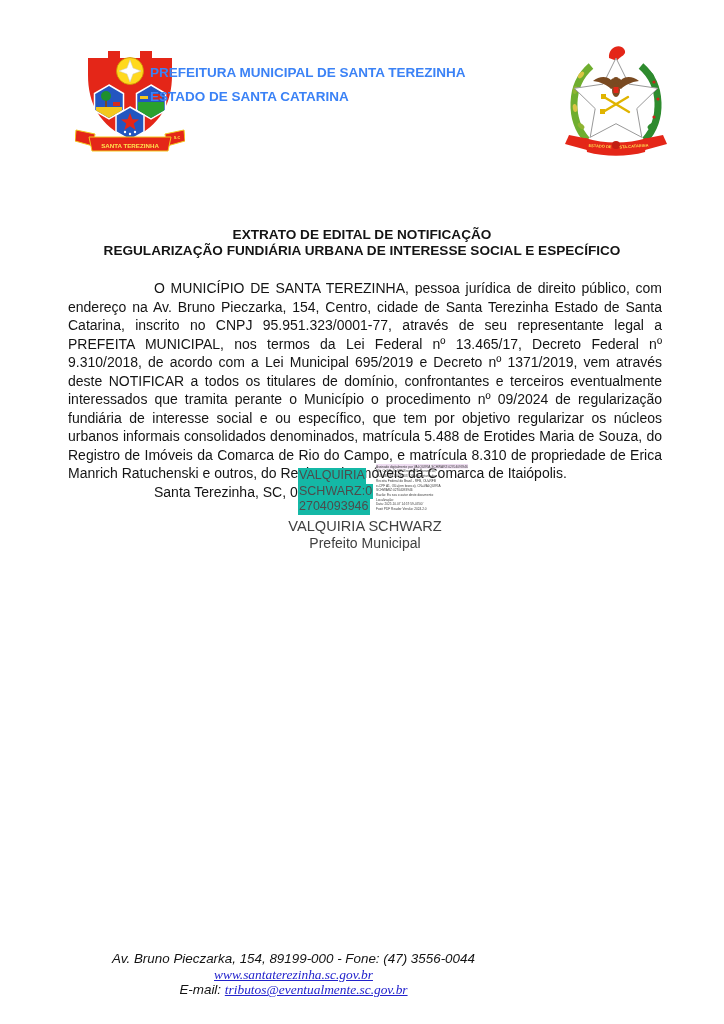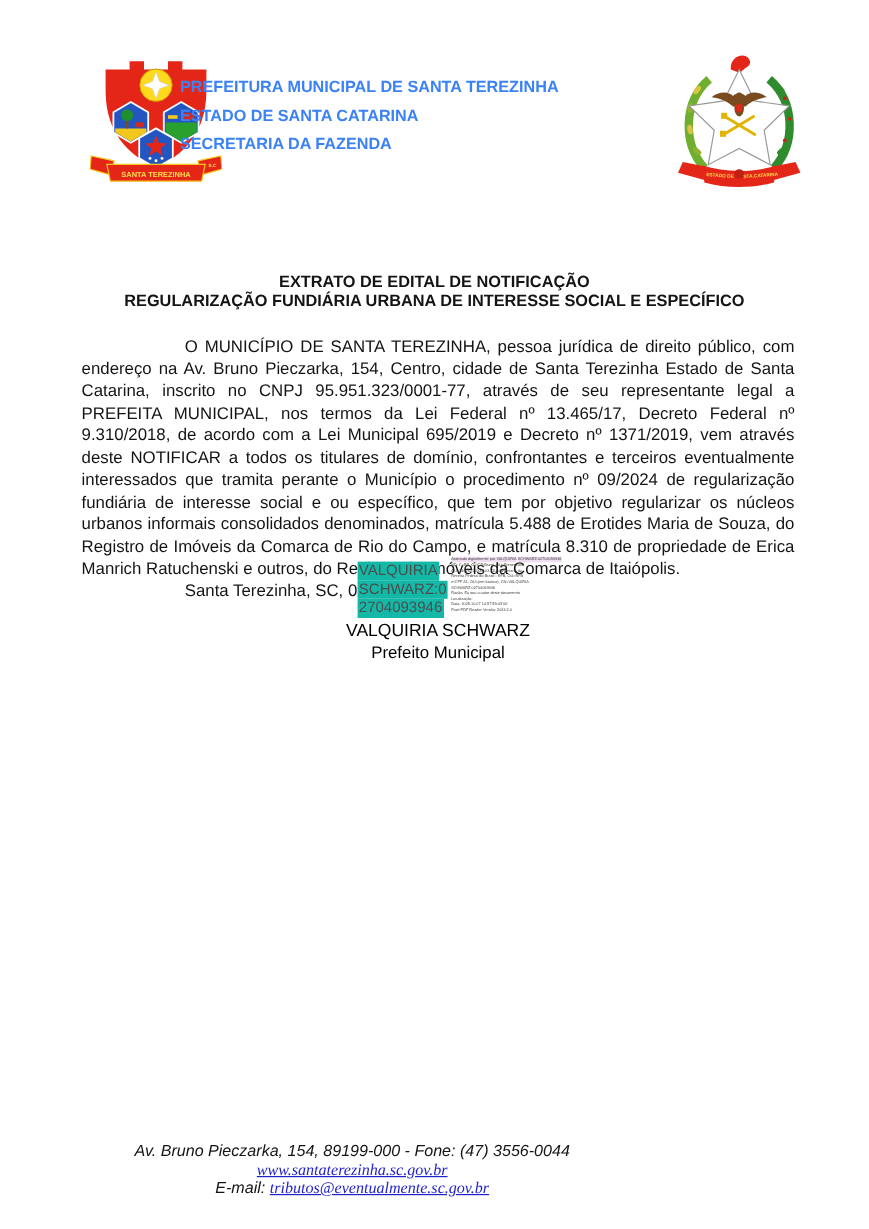--- a/index.html
+++ b/index.html
@@ -35,21 +35,21 @@
   .sig-stamp-name span{background:#14b8a6;padding:0 1px;display:inline-block;}
   .sig-stamp-details{
     margin-left:3px;margin-top:-4px;width:160px;
     font-size:6.4px;line-height:9.4px;color:#3c3c3c;
     transform:scale(0.5);transform-origin:top left;white-space:nowrap;
   }
   .sig-stamp-details div:nth-child(1),
   .sig-stamp-details div:nth-child(2){background:#eeddf1;display:inline-block;}
   .sig-block{
     position:absolute;left:215px;top:518px;width:300px;text-align:center;
-    font-size:14.6px;line-height:17px;color:#000000;
+    font-size:14.6px;line-height:17px;color:#404040;
   }
   .sig-role{font-size:14px;text-align:center;}
   
   .footer{
     position:absolute;left:0;top:951px;width:587px;text-align:center;
     font-style:italic;font-size:13.4px;line-height:15.6px;color:#141414;
   }
   .link{color:#2222CC;text-decoration:underline;cursor:pointer;font-family:Liberation Serif, serif;}
 </style>
 </head>
@@ -78,21 +78,20 @@
     <polygon points="1,85 20,89 18,101 0,96" fill="#e42618" stroke="#f2c71d" stroke-width="1"></polygon>
     <polygon points="90,89 109,85 110,96 92,101" fill="#e42618" stroke="#f2c71d" stroke-width="1"></polygon>
     <polygon points="14,92 96,92 93,106 17,106" fill="#e42618" stroke="#f2c71d" stroke-width="1"></polygon>
     <text x="55" y="102.5" font-size="6.2" font-weight="bold" fill="#ffe14d" text-anchor="middle">SANTA TEREZINHA</text>
     <text x="102" y="94" font-size="3.8" font-weight="bold" fill="#ffe14d" text-anchor="middle">S.C</text>
   </svg>
 
   <div class="header-text">
     <div>PREFEITURA MUNICIPAL DE SANTA TEREZINHA</div>
     <div>ESTADO DE SANTA CATARINA</div>
-    <div>SECRETARIA DA FAZENDA</div>
   </div>
 
   <svg class="state-arms" viewBox="0 0 118 124" xmlns="http://www.w3.org/2000/svg">
     <path d="M30,100 C12,80 12,45 34,26" stroke="#6fae2f" stroke-width="7" fill="none"></path>
     <path d="M88,100 C106,80 106,45 84,26" stroke="#2e8b2e" stroke-width="7" fill="none"></path>
     <ellipse cx="24" cy="86" rx="4" ry="2.2" fill="#8fb432" transform="rotate(40 24 86)"></ellipse>
     <ellipse cx="18" cy="68" rx="4" ry="2.2" fill="#d9c545" transform="rotate(80 18 68)"></ellipse>
     <ellipse cx="18" cy="50" rx="4" ry="2.2" fill="#8fb432" transform="rotate(100 18 50)"></ellipse>
     <ellipse cx="24" cy="35" rx="4" ry="2.2" fill="#d9c545" transform="rotate(130 24 35)"></ellipse>
     <ellipse cx="94" cy="86" rx="4" ry="2.2" fill="#2e8b2e" transform="rotate(-40 94 86)"></ellipse>

